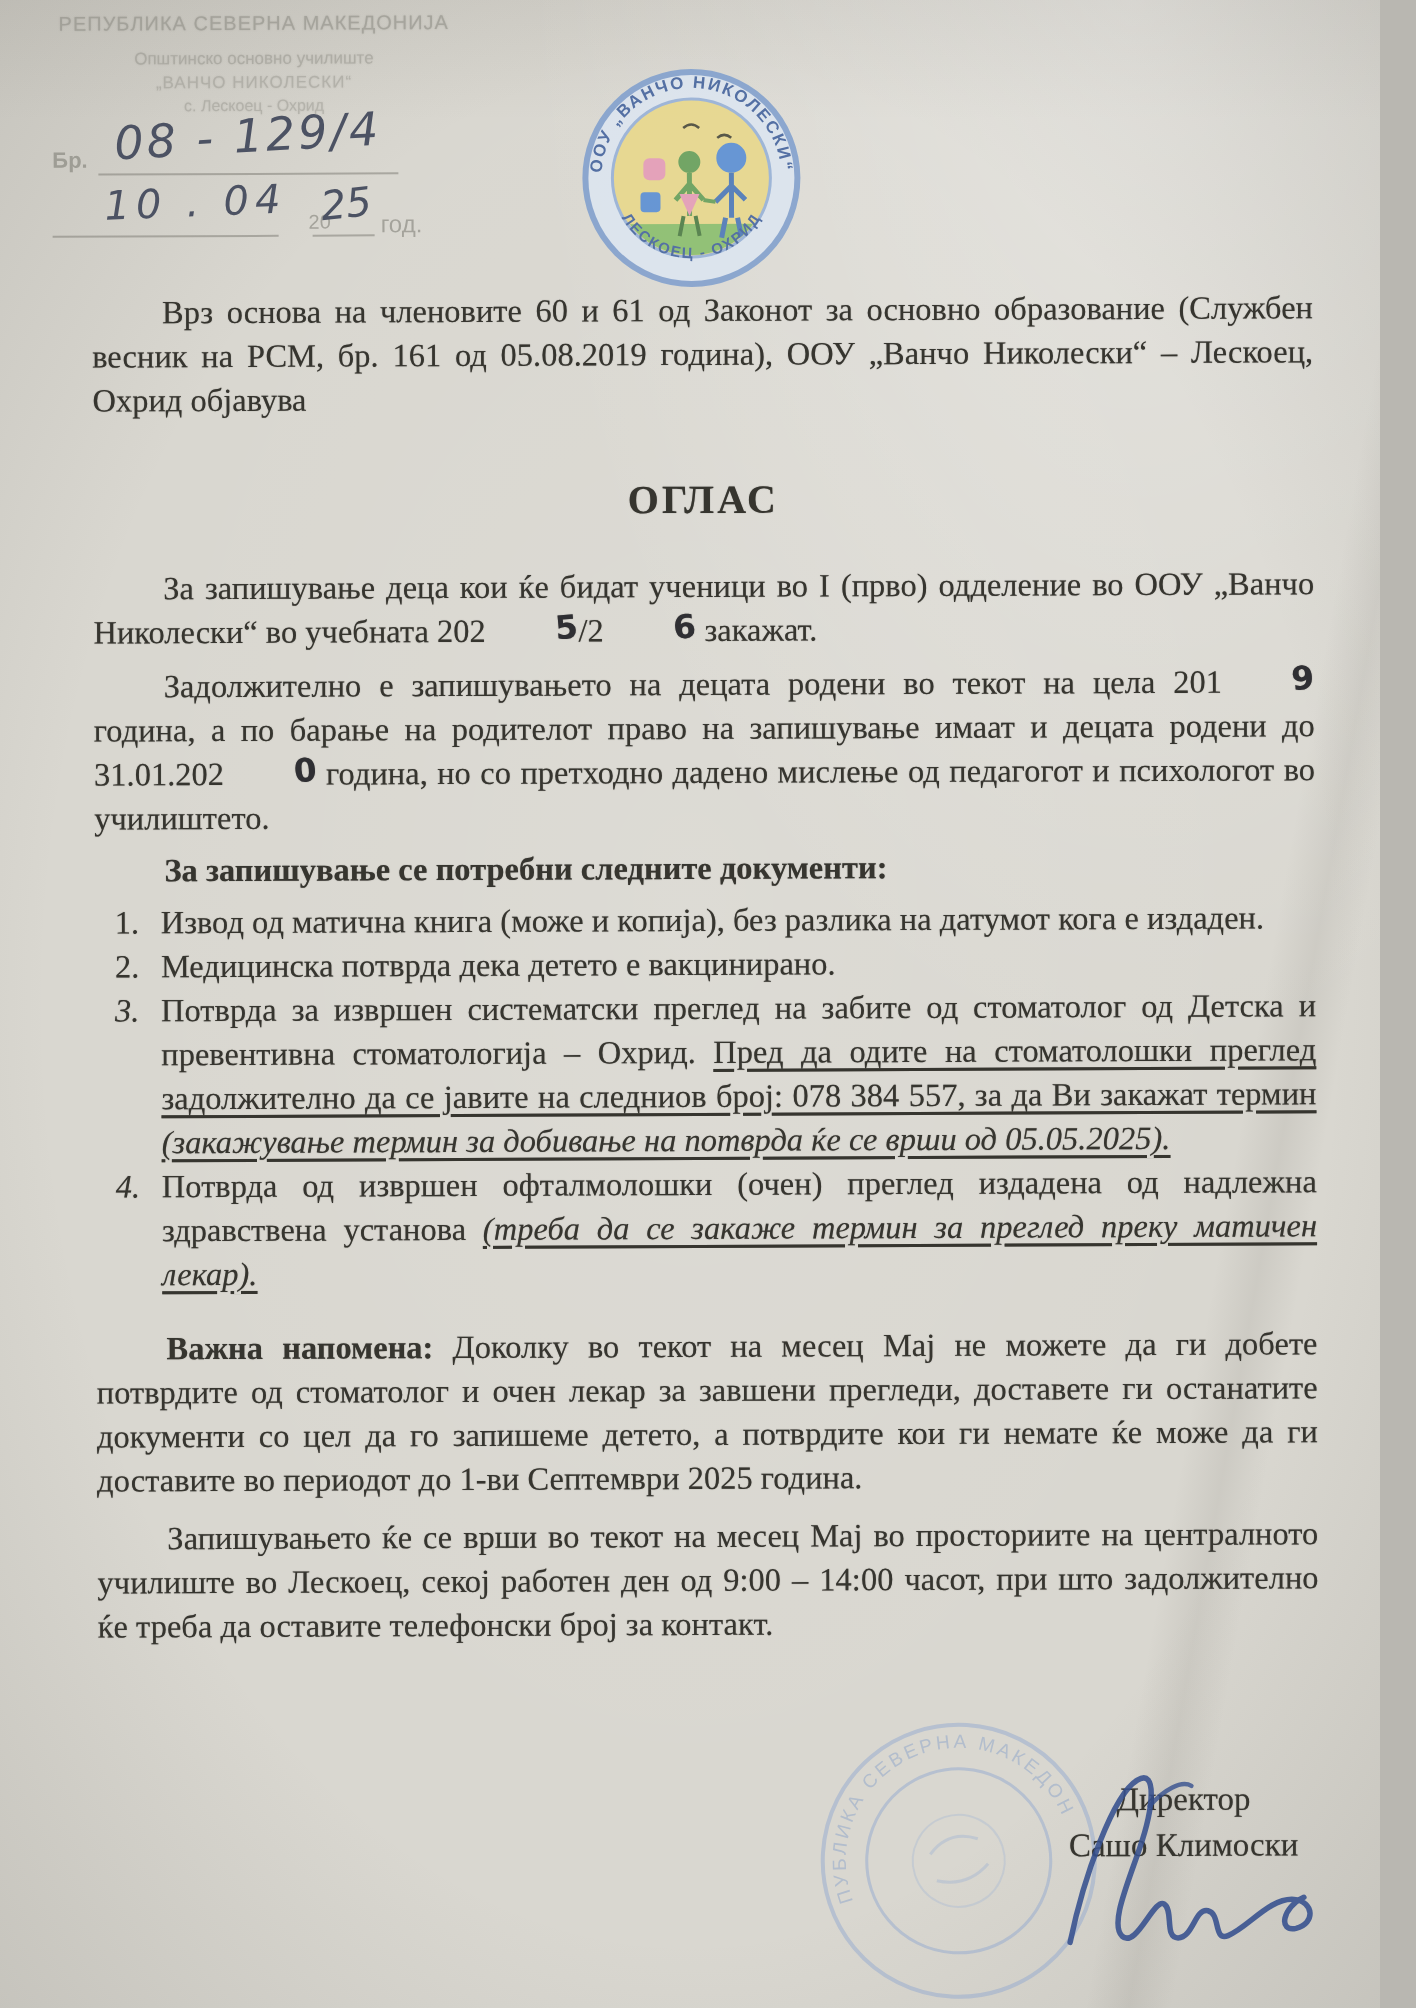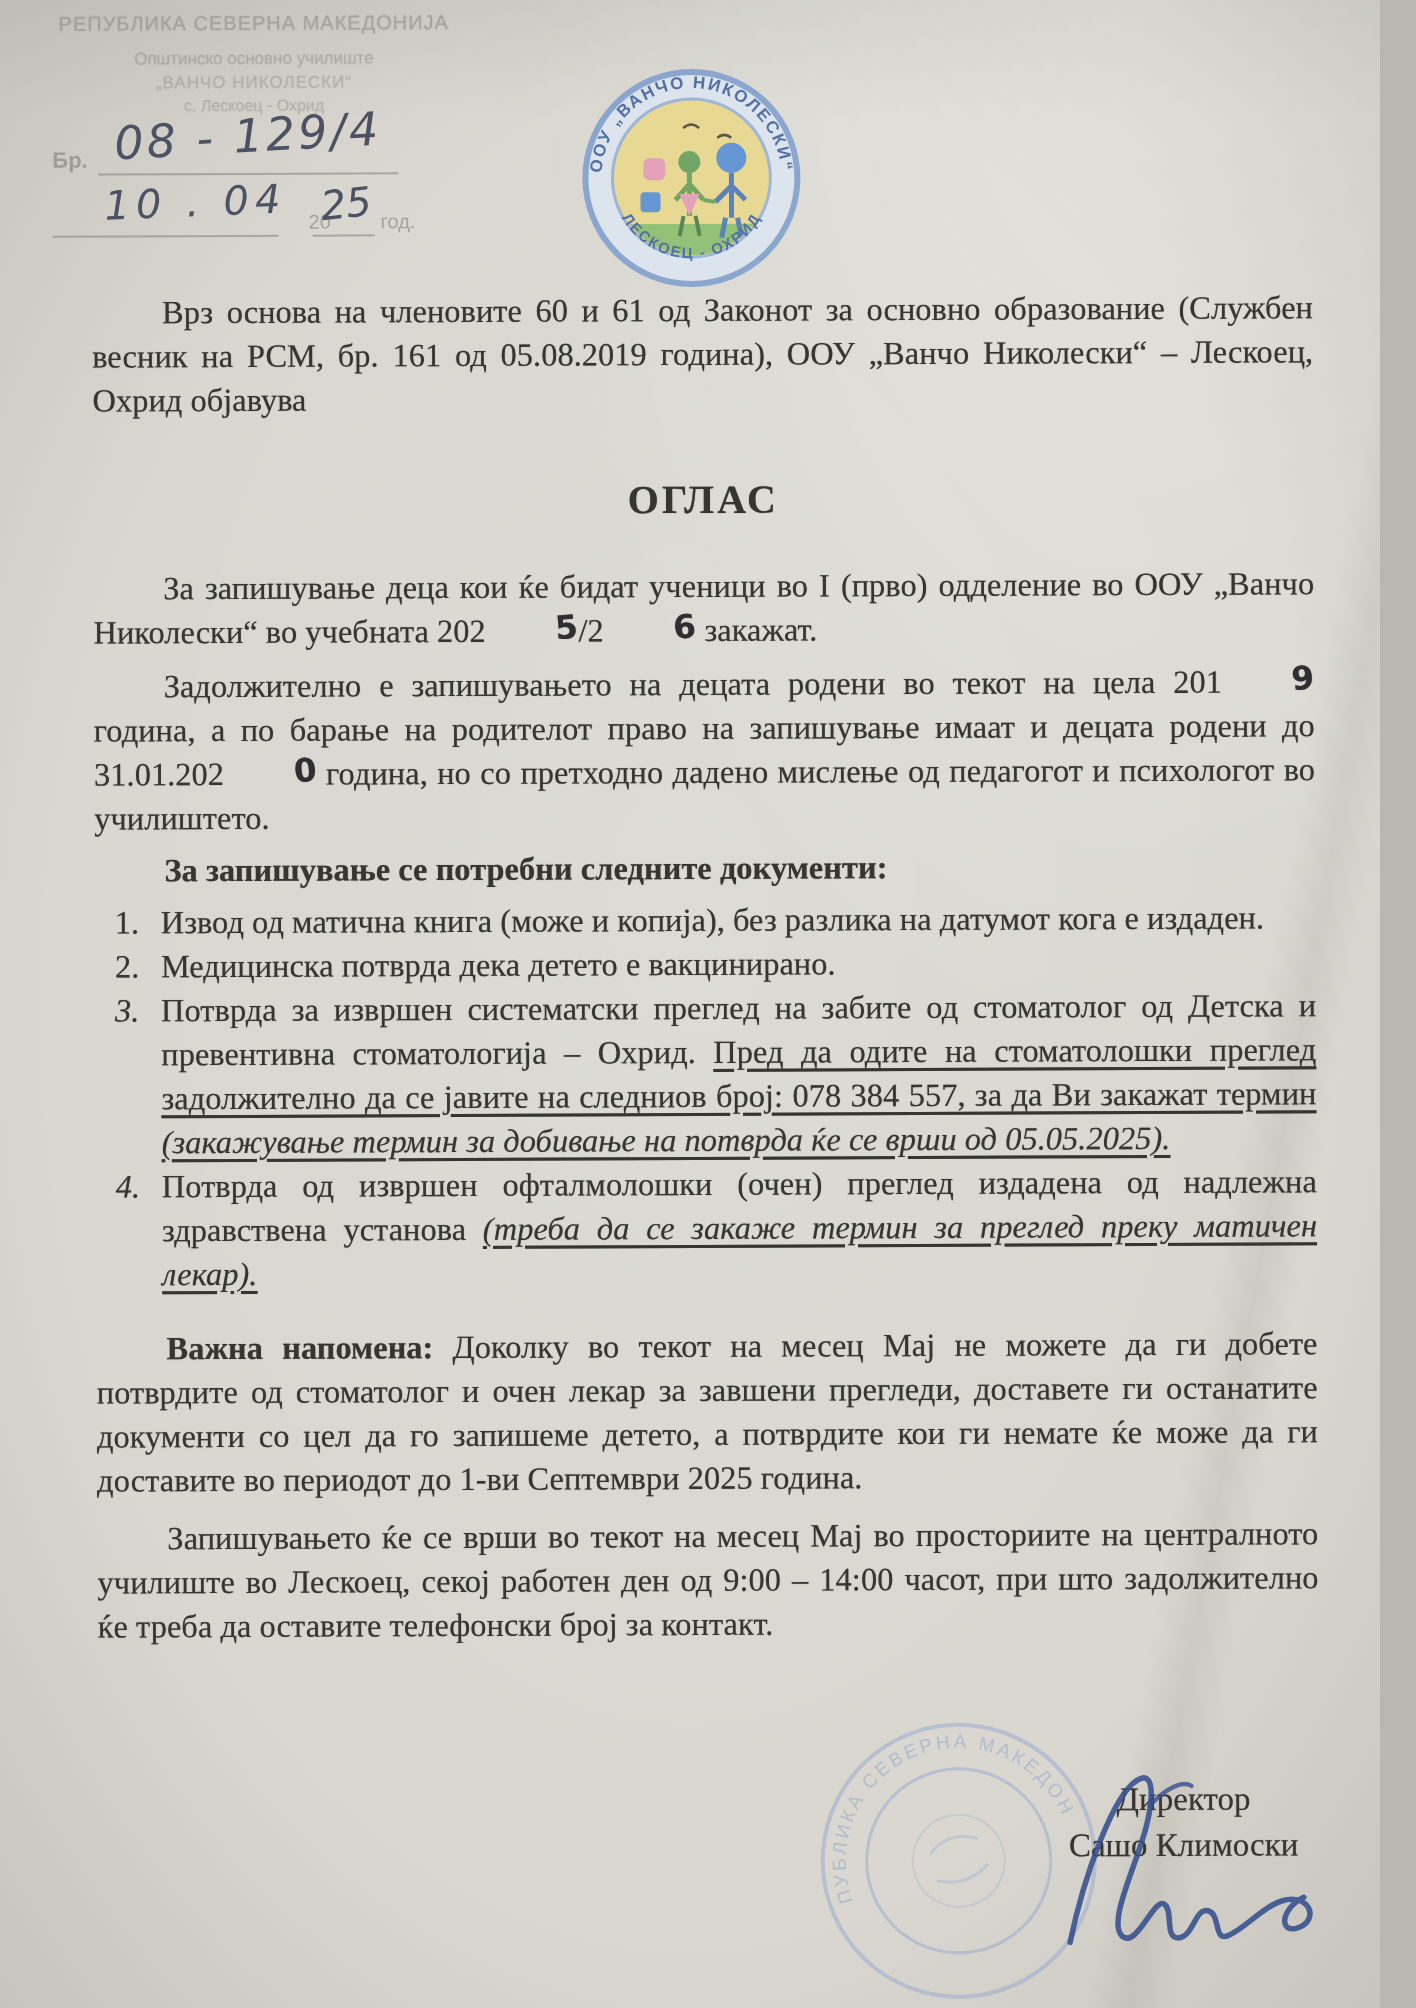--- a/index.html
+++ b/index.html
@@ -27,21 +27,21 @@
   .brrow{position:relative;height:64px;margin-top:6px;}
   .brlabel{position:absolute;left:8px;top:26px;font-family:"Liberation Sans",sans-serif;
     font-size:22px;color:#8f8e86;opacity:.75;font-weight:bold;}
   .rule{position:absolute;border-bottom:2px solid rgba(130,128,120,.55);}
   .hand{font-family:"DejaVu Sans",sans-serif;font-style:italic;color:#4c5263;}
   .hw-number{position:absolute;left:70px;top:-12px;font-size:46px;letter-spacing:3px;transform:rotate(-3deg);}
   .daterow{position:relative;height:70px;margin-top:2px;}
   .hw-date{position:absolute;left:60px;top:-8px;font-size:40px;letter-spacing:6px;transform:rotate(-2deg);}
   .pr20{position:absolute;left:244px;top:24px;font-family:"Liberation Sans",sans-serif;font-size:20px;color:#8f8e86;opacity:.7;margin-left:20px;}
   .hw-25{position:absolute;left:276px;top:-6px;font-size:40px;transform:rotate(-6deg);}
-  .prgod{position:absolute;left:336px;top:24px;font-family:"Liberation Sans",sans-serif;font-size:20px;color:#8f8e86;opacity:.7;}
+  .prgod{position:absolute;left:336px;top:24px;font-family:"Liberation Sans",sans-serif;font-size:24px;color:#8f8e86;opacity:.7;}
   
   .logo{position:absolute;left:583px;top:66px;width:224px;height:224px;opacity:.9;}
   
   .content{position:absolute;left:95px;top:0;width:1221px;font-size:32.5px;line-height:44px;}
   .para{margin:0;text-align:justify;text-indent:70px;}
   .title{margin:56px 0 0 0;text-align:center;font-weight:bold;font-size:40px;line-height:48px;letter-spacing:3px;text-indent:0;}
   .mt-intro{margin-top:288px;}
   .mt-enroll{margin-top:40px;}
   .mt-mand{margin-top:10px;}
   .dochead{margin:8px 0 0 0;font-weight:bold;text-indent:70px;}

